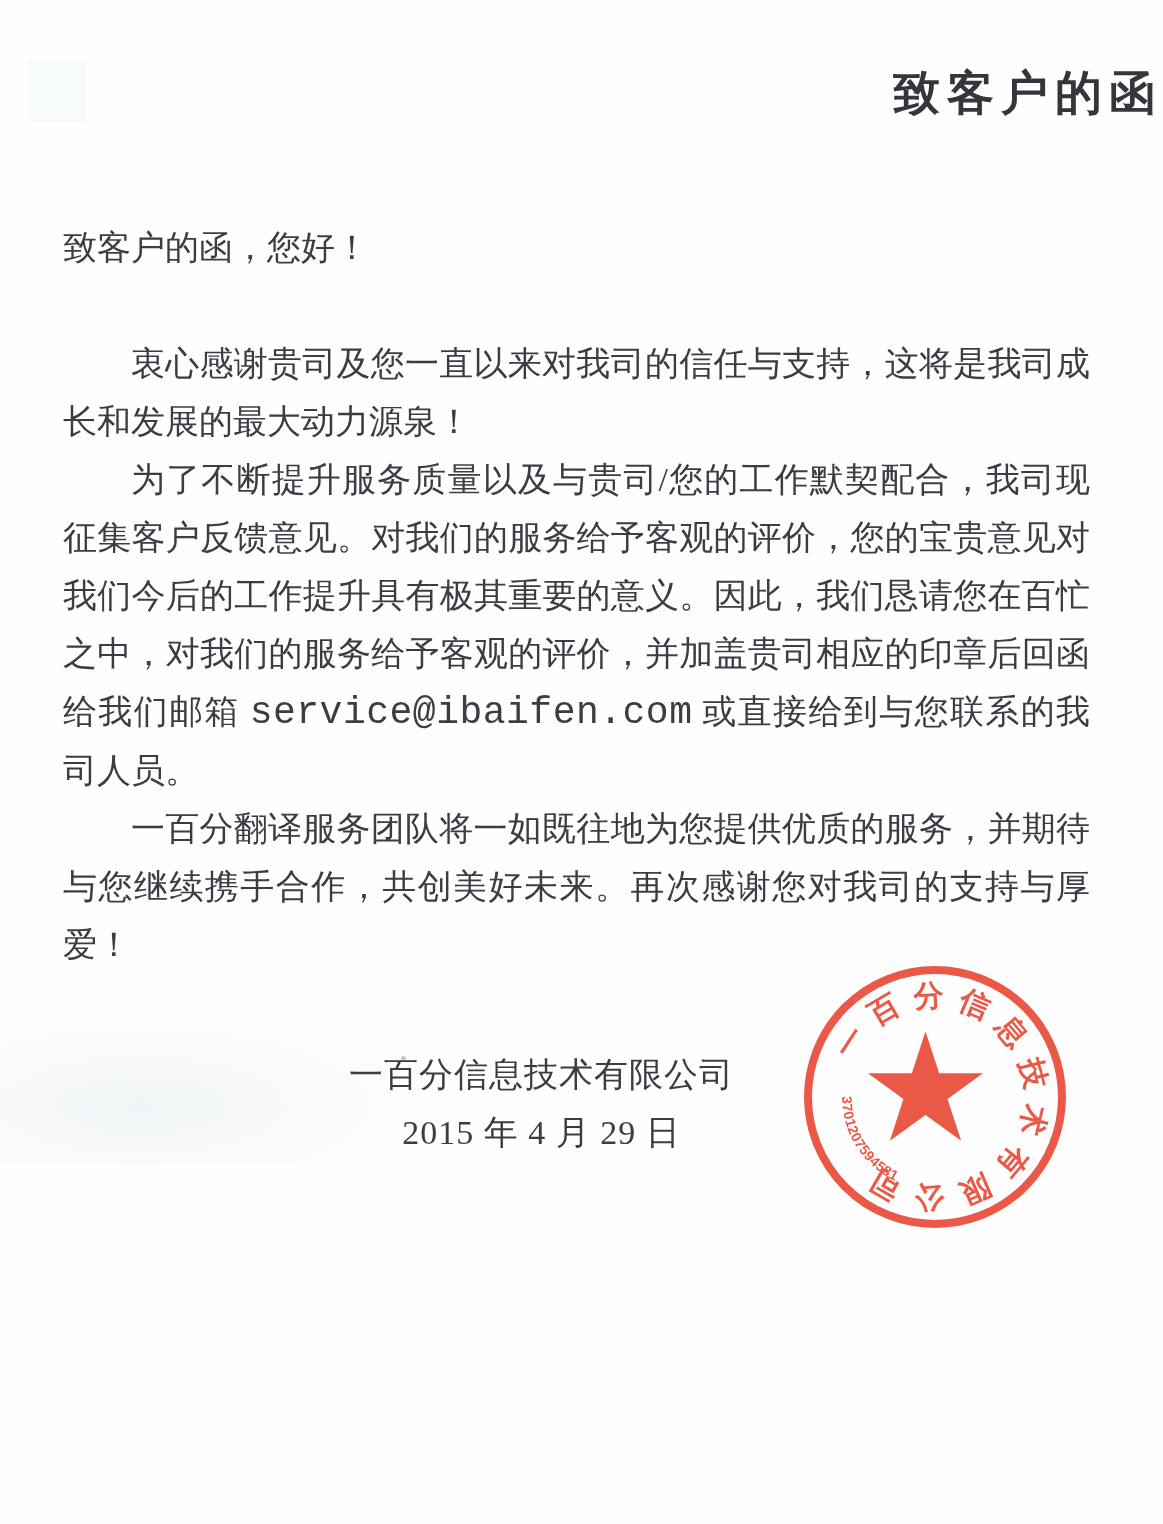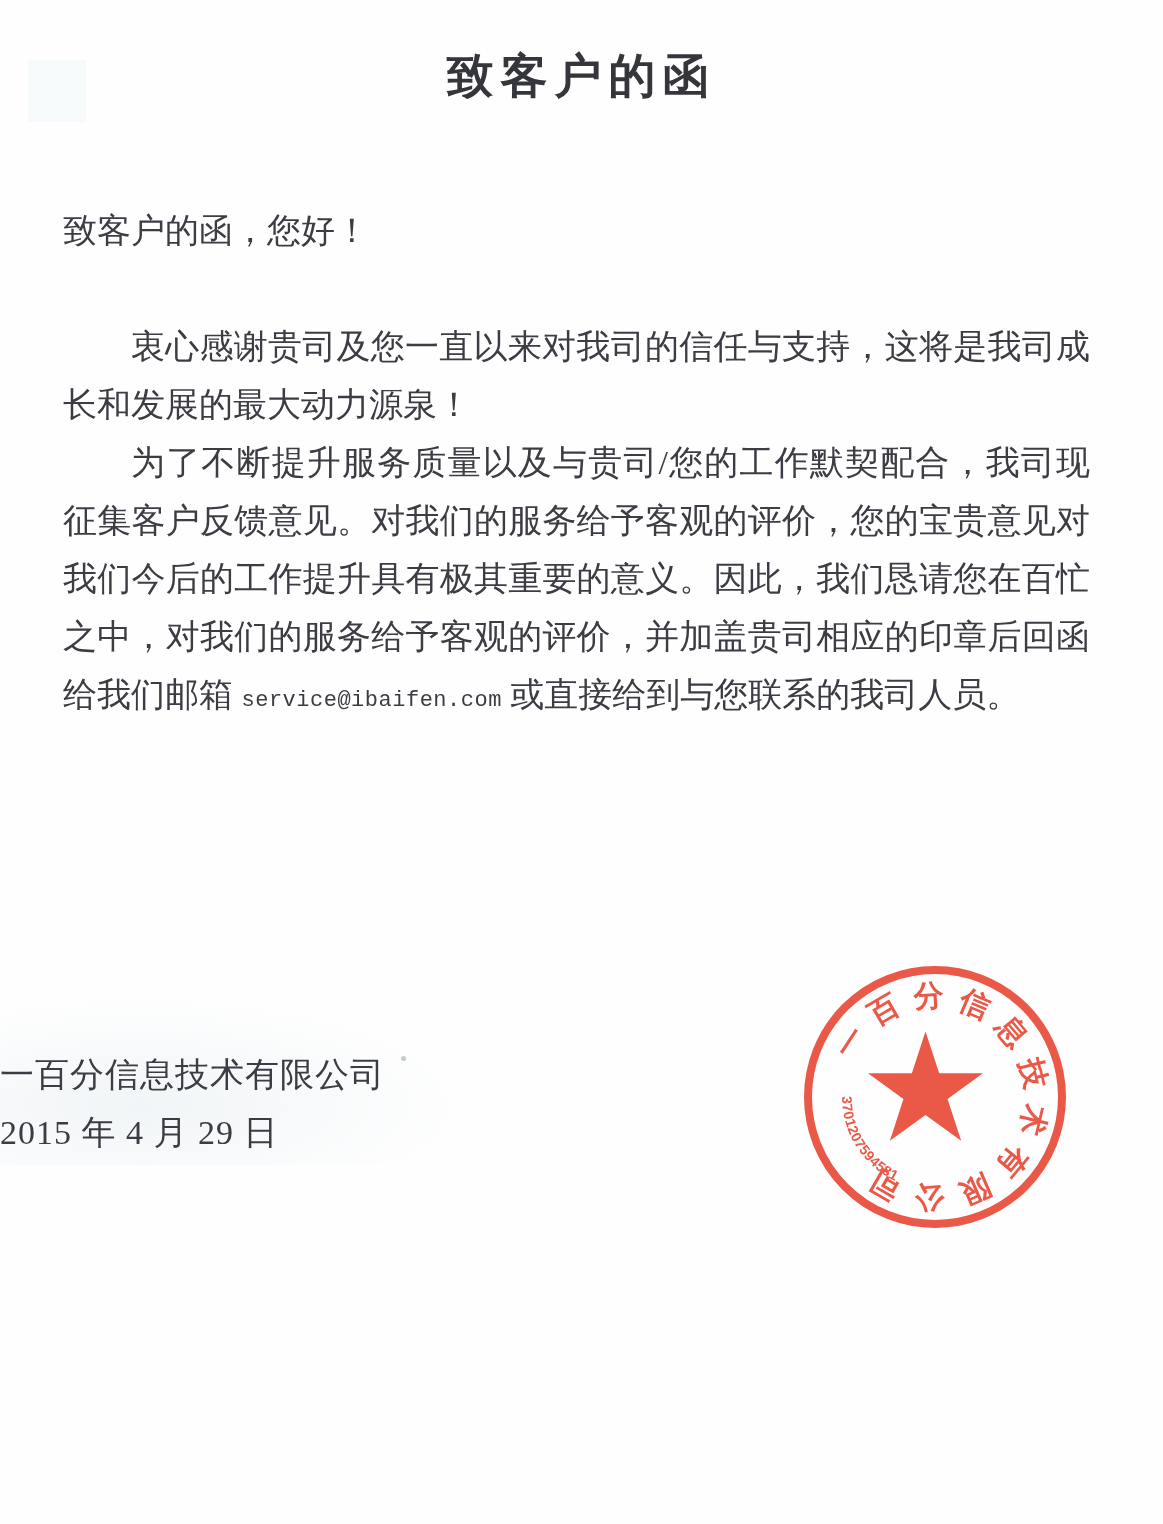--- a/index.html
+++ b/index.html
@@ -23,22 +23,22 @@
     left: 0; top: 995px; width: 470px; height: 170px;
     background: radial-gradient(ellipse at 30% 65%, rgba(226, 234, 238, 0.45), rgba(226,234,238,0) 70%);
   }
   .artifact-speck {
     left: 401px; top: 1056px; width: 5px; height: 5px;
     border-radius: 50%; background: #c6c9cb;
   }
 
   .title {
     margin: 0;
-    padding-top: 47px;
-    text-align: center;
+    padding-top: 64px;
+    text-align: right;
     font-family: "Liberation Sans", "DejaVu Sans", sans-serif;
     font-weight: 800;
     font-size: 47px;
     line-height: 58px;
     letter-spacing: 7px;
     color: #35353c;
   }
 
   .letter-body {
     margin-top: 97px;
@@ -46,30 +46,30 @@
     font-size: 34px;
     line-height: 58px;
     text-align: justify;
   }
   .letter-body p { margin: 0; }
   .salutation { text-align: left; }
   .para { text-indent: 2em; }
   .para-first { margin-top: 58px !important; }
   .email {
     font-family: "Liberation Mono", "DejaVu Sans Mono", monospace;
-    font-size: 22px;
+    font-size: 38px;
     letter-spacing: 0.5px;
   }
 
   .signature {
     position: absolute;
     top: 1046px;
     right: 0;
     left: 0;
-    text-align: left;
+    text-align: center;
     padding-right: 80px;
     font-size: 34px;
     line-height: 58px;
     z-index: 3;
   }
   .signature .company-name { letter-spacing: 1px; }
   .signature .signature-date { letter-spacing: 1px; }
 
   
   .seal {
@@ -136,20 +136,21 @@
   <div class="scan-artifact artifact-top-left"></div>
   <div class="scan-artifact artifact-bottom-left"></div>
   <div class="scan-artifact artifact-speck"></div>
 
   <h1 class="title">致客户的函</h1>
 
   <div class="letter-body">
     <p class="salutation">致客户的函，您好！</p>
     <p class="para para-first">衷心感谢贵司及您一直以来对我司的信任与支持，这将是我司成长和发展的最大动力源泉！</p>
     <p class="para"><span>为了不断提升服务质量以及与贵司/您的工作默契配合，我司现征集客户反馈意见。对我们的服务给予客观的评价，您的宝贵意见对我们今后的工作提升具有极其重要的意义。因此，我们恳请您在百忙之中，对我们的服务给予客观的评价，并加盖贵司相应的印章后回函给我们邮箱 </span><span class="email">service@ibaifen.com</span><span> 或直接给到与您联系的我司人员。</span></p>
+    <p class="para">一百分翻译服务团队将一如既往地为您提供优质的服务，并期待与您继续携手合作，共创美好未来。再次感谢您对我司的支持与厚爱！</p>
   </div>
 
   <div class="signature">
     <div class="company-name">一百分信息技术有限公司</div>
     <div class="signature-date">2015 年 4 月 29 日</div>
   </div>
 
   <div class="seal" id="seal">
     <div class="seal-ring"></div>
     <div class="seal-star">★</div>

